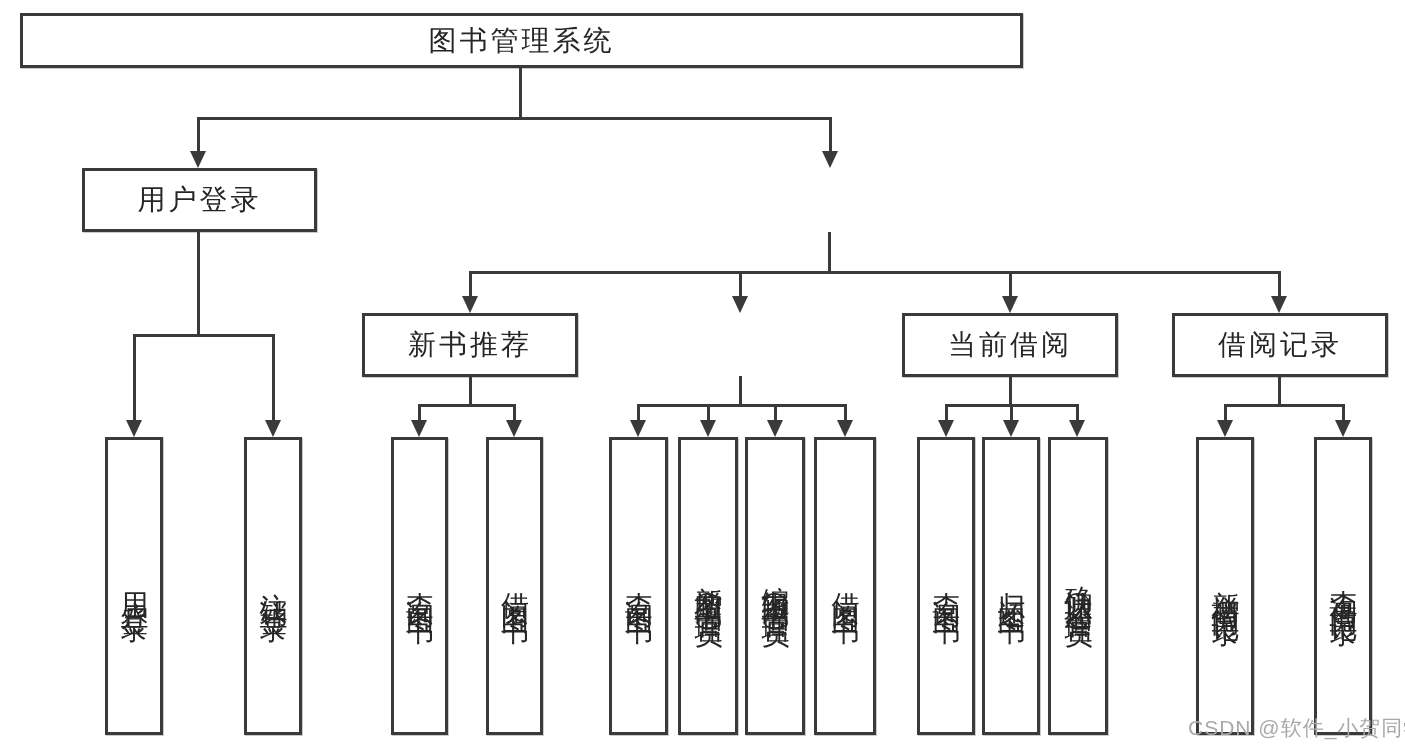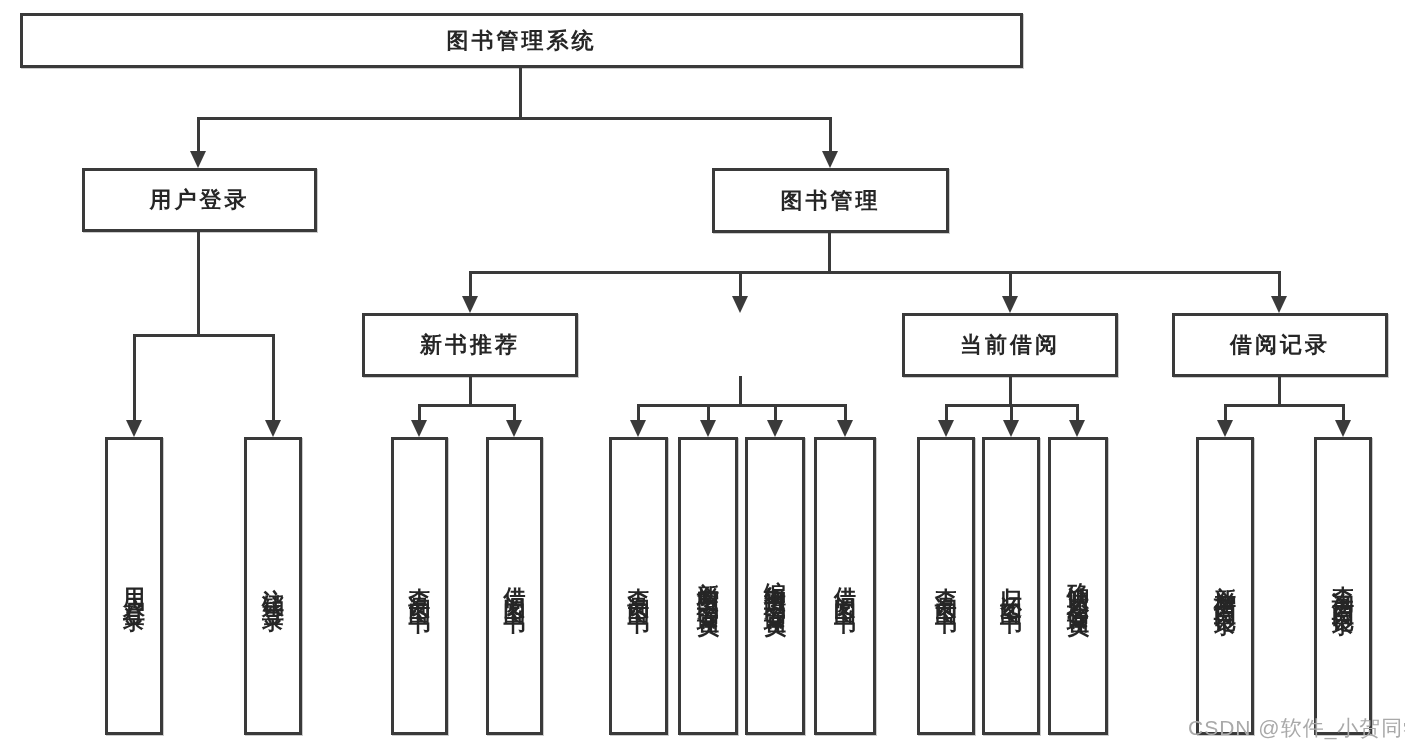--- a/index.html
+++ b/index.html
@@ -18,25 +18,24 @@
     overflow: hidden;
   }
   .box {
     position: absolute;
     border: 3px solid var(--line);
     background: #fff;
     display: flex;
     align-items: center;
     justify-content: center;
     color: var(--text);
-    font-size: 22px;
+    font-size: 28px;
     letter-spacing: 3px;
     box-shadow: 1px 1px 0 rgba(110,110,110,0.35);
     text-align: center;
-    font-weight: bold;
   }
   .leaf {
     writing-mode: vertical-rl;
     text-orientation: mixed;
     letter-spacing: 8px;
     line-height: 1;
     padding: 8px 0;
   }
   .hl, .vl {
     position: absolute;
@@ -63,21 +62,20 @@
   }
 </style>
 </head>
 <body>
 
 <div class="canvas">
 
   <div class="box" style="left:20px; top:13px; width:1003px; height:55px;">图书管理系统</div>
 
   <div class="box" style="left:82px; top:168px; width:235px; height:64px;">用户登录</div>
-  <div class="box" style="left:712px; top:168px; width:237px; height:65px;">图书管理</div>
 
   <div class="box" style="left:362px; top:313px; width:216px; height:64px;">新书推荐</div>
   <div class="box" style="left:1172px; top:313px; width:216px; height:64px;">借阅记录</div>
   <div class="box" style="left:902px; top:313px; width:216px; height:64px;">当前借阅</div>
 
   <div class="box leaf" style="left:105px; top:437px; width:58px; height:298px;">用户登录</div>
   <div class="box leaf" style="left:244px; top:437px; width:58px; height:298px;">注销登录</div>
 
   <div class="box leaf" style="left:391px; top:437px; width:57px; height:298px;">查询图书</div>
   <div class="box leaf" style="left:486px; top:437px; width:57px; height:298px;">借阅图书</div>

